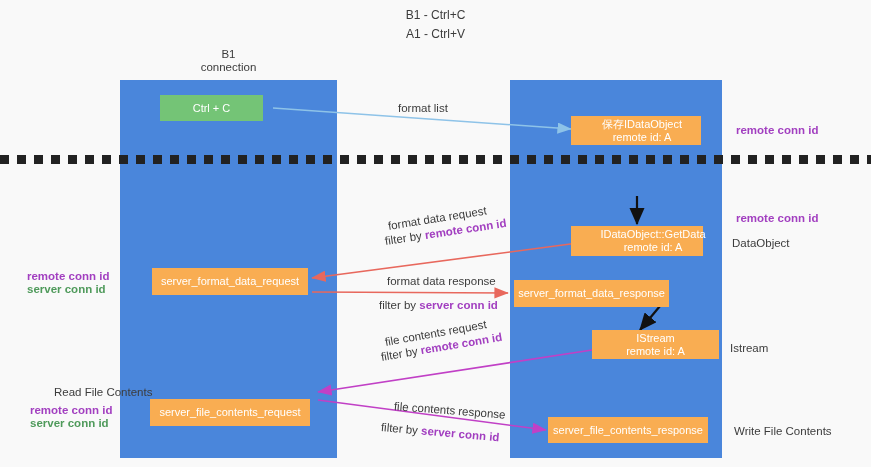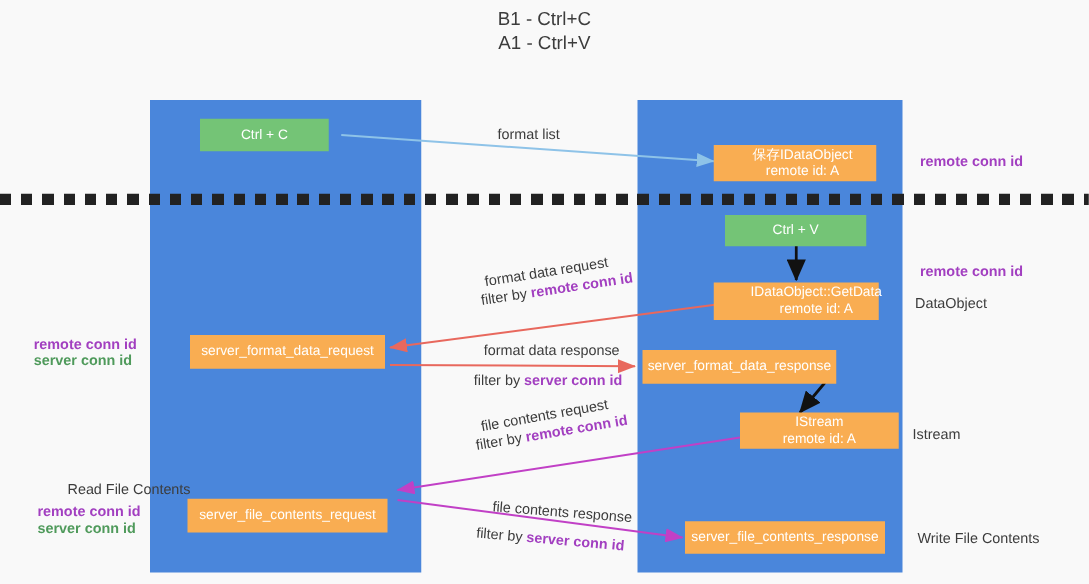--- a/index.html
+++ b/index.html
@@ -7,21 +7,21 @@
     width:871px;height:467px;
     background:#f9f9f9;
     font-family:"Liberation Sans","DejaVu Sans",sans-serif;
     position:relative;overflow:hidden;
   }
   #stage{position:absolute;left:0;top:0;width:871px;height:467px;}
 
   
   .title{
     position:absolute;left:0;top:6px;width:871px;text-align:center;
-    font-size:15px;color:#3c3c3c;line-height:19px;
+    font-size:12px;color:#3c3c3c;line-height:19px;
   }
 
   
   .colhead{
     position:absolute;text-align:center;font-size:11.5px;color:#3c3c3c;
     line-height:13px;
   }
 
   
   .lane{position:absolute;background:#4a86db;}
@@ -62,20 +62,24 @@
 <div id="stage">
 
   <div class="title">
     <div>B1 - Ctrl+C</div>
     <div>A1 - Ctrl+V</div>
   </div>
 
   <div class="lane" style="left:120px;top:80px;width:217px;height:378px;"></div>
   <div class="lane" style="left:510px;top:80px;width:212px;height:378px;"></div>
 
+  <div class="colhead" style="left:120px;top:48px;width:217px;">
+    <div>B1</div>
+    <div>connection</div>
+  </div>
 
   <svg class="arrows" viewBox="0 0 871 467">
     <defs>
       <marker id="ah-blue" markerWidth="9" markerHeight="7" refX="8.5" refY="3.5" orient="auto">
         <polygon points="0 0, 9 3.5, 0 7" fill="#8ec3e8"></polygon>
       </marker>
       <marker id="ah-red" markerWidth="9" markerHeight="7" refX="8.5" refY="3.5" orient="auto">
         <polygon points="0 0, 9 3.5, 0 7" fill="#e8685d"></polygon>
       </marker>
       <marker id="ah-mag" markerWidth="9" markerHeight="7" refX="8.5" refY="3.5" orient="auto">
@@ -105,23 +109,20 @@
 
   <div class="node green" style="left:160px;top:95px;width:103px;height:26px;">
     <div>Ctrl + C</div>
   </div>
 
   <div class="node orange" style="left:571px;top:116px;width:130px;height:29px;padding-left:12px;">
     <div>保存IDataObject</div>
     <div class="l2">remote id: A</div>
   </div>
 
-  <div class="node green" style="left:580px;top:172px;width:113px;height:25px;">
-    <div>Ctrl + V</div>
-  </div>
 
   <div class="node orange" style="left:571px;top:226px;width:132px;height:30px;padding-left:32px;">
     <div>IDataObject::GetData</div>
     <div class="l2">remote id: A</div>
   </div>
 
   <div class="node orange" style="left:152px;top:268px;width:156px;height:27px;">
     <div>server_format_data_request</div>
   </div>
 

